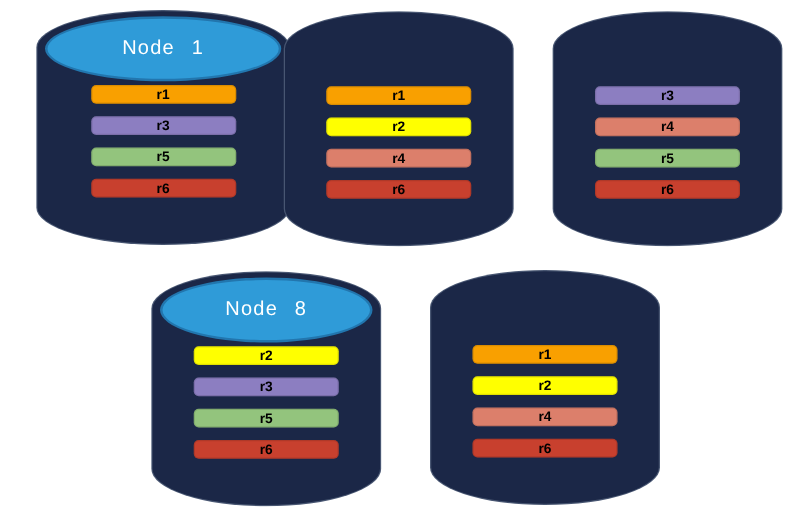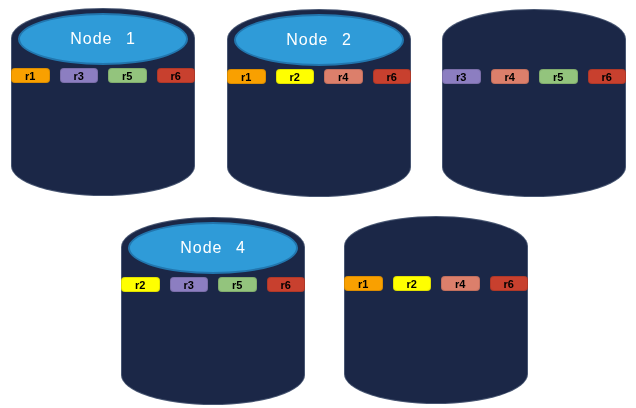--- a/index.html
+++ b/index.html
@@ -48,38 +48,38 @@
     font-weight: 400;
     letter-spacing: 1px;
     word-spacing: 8px;
     white-space: nowrap;
   }
   .bars {
     position: absolute;
     top: 60px;
     left: 0; right: 0;
     display: flex;
-    flex-direction: row;
+    flex-direction: column;
     align-items: center;
     gap: 10px;
   }
   .bar {
     width: 116px;
     height: 15px;
     border-radius: 4px;
     display: flex;
     align-items: center;
     justify-content: center;
     color: #000000;
     font-size: 11px;
     font-weight: 700;
     box-shadow: 0 0 0 1px rgba(0,0,0,0.12) inset;
   }
   
-  .pos-n1 { left: 11px;  top: 8px;   }
+  .pos-n1 { left: 29px;  top: 8px; padding-left: 19px;   }
   .pos-n2 { left: 227px; top: 9px;   }
   .pos-n3 { left: 442px; top: 9px;   }
   .pos-n4 { left: 121px; top: 217px; }
   .pos-n5 { left: 344px; top: 216px; }
 </style>
 </head>
 <body>
 
 <div class="canvas">
 
@@ -91,23 +91,20 @@
     <div class="bars">
       <div class="bar" style="background-color: rgb(249, 160, 0);">r1</div>
       <div class="bar" style="background-color: rgb(140, 126, 193);">r3</div>
       <div class="bar" style="background-color: rgb(147, 196, 125);">r5</div>
       <div class="bar" style="background-color: rgb(200, 64, 46);">r6</div>
     </div>
   </div>
 
   <div class="node pos-n2">
     <div class="cyl-body"></div>
-    <div class="cyl-top">
-      <span class="node-title">Node 2</span>
-    </div>
     <div class="bars">
       <div class="bar" style="background-color: rgb(249, 160, 0);">r1</div>
       <div class="bar" style="background-color: rgb(255, 255, 0);">r2</div>
       <div class="bar" style="background-color: rgb(220, 127, 107);">r4</div>
       <div class="bar" style="background-color: rgb(200, 64, 46);">r6</div>
     </div>
   </div>
 
   <div class="node pos-n3">
     <div class="cyl-body"></div>
@@ -115,21 +112,21 @@
       <div class="bar" style="background-color: rgb(140, 126, 193);">r3</div>
       <div class="bar" style="background-color: rgb(220, 127, 107);">r4</div>
       <div class="bar" style="background-color: rgb(147, 196, 125);">r5</div>
       <div class="bar" style="background-color: rgb(200, 64, 46);">r6</div>
     </div>
   </div>
 
   <div class="node pos-n4">
     <div class="cyl-body"></div>
     <div class="cyl-top">
-      <span class="node-title">Node 4</span>
+      <span class="node-title">Node 8</span>
     </div>
     <div class="bars">
       <div class="bar" style="background-color: rgb(255, 255, 0);">r2</div>
       <div class="bar" style="background-color: rgb(140, 126, 193);">r3</div>
       <div class="bar" style="background-color: rgb(147, 196, 125);">r5</div>
       <div class="bar" style="background-color: rgb(200, 64, 46);">r6</div>
     </div>
   </div>
 
   <div class="node pos-n5">

